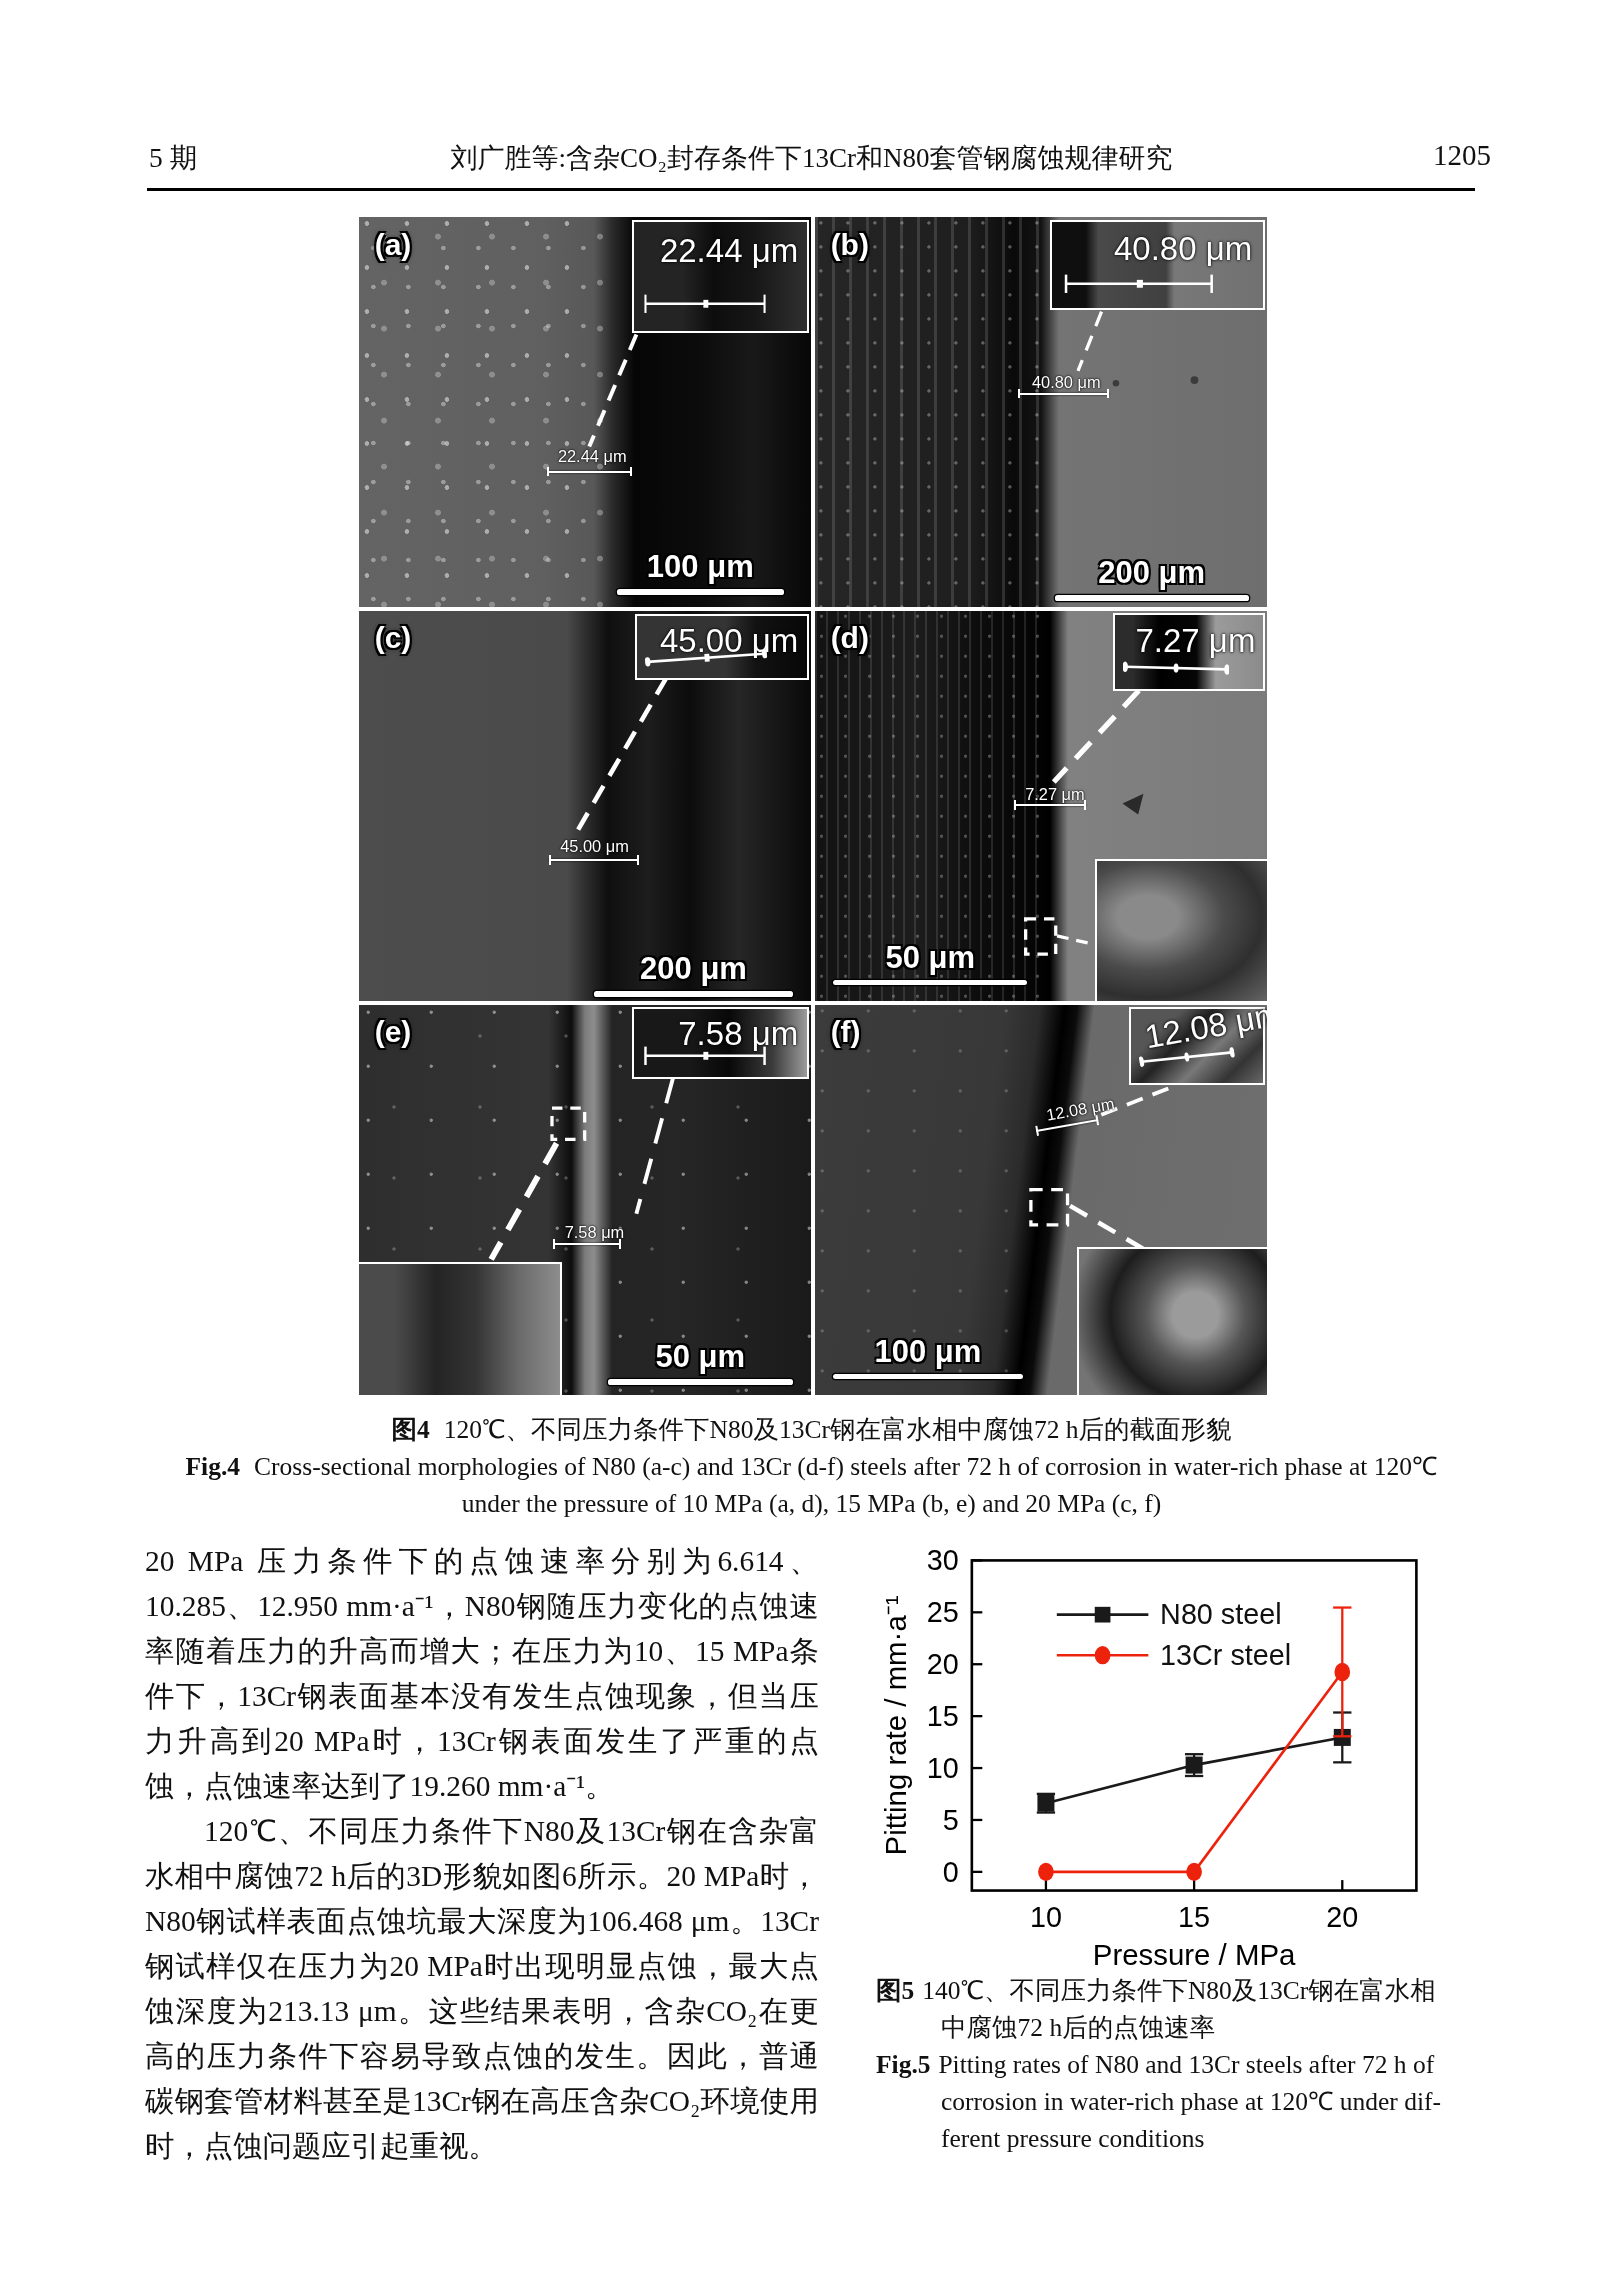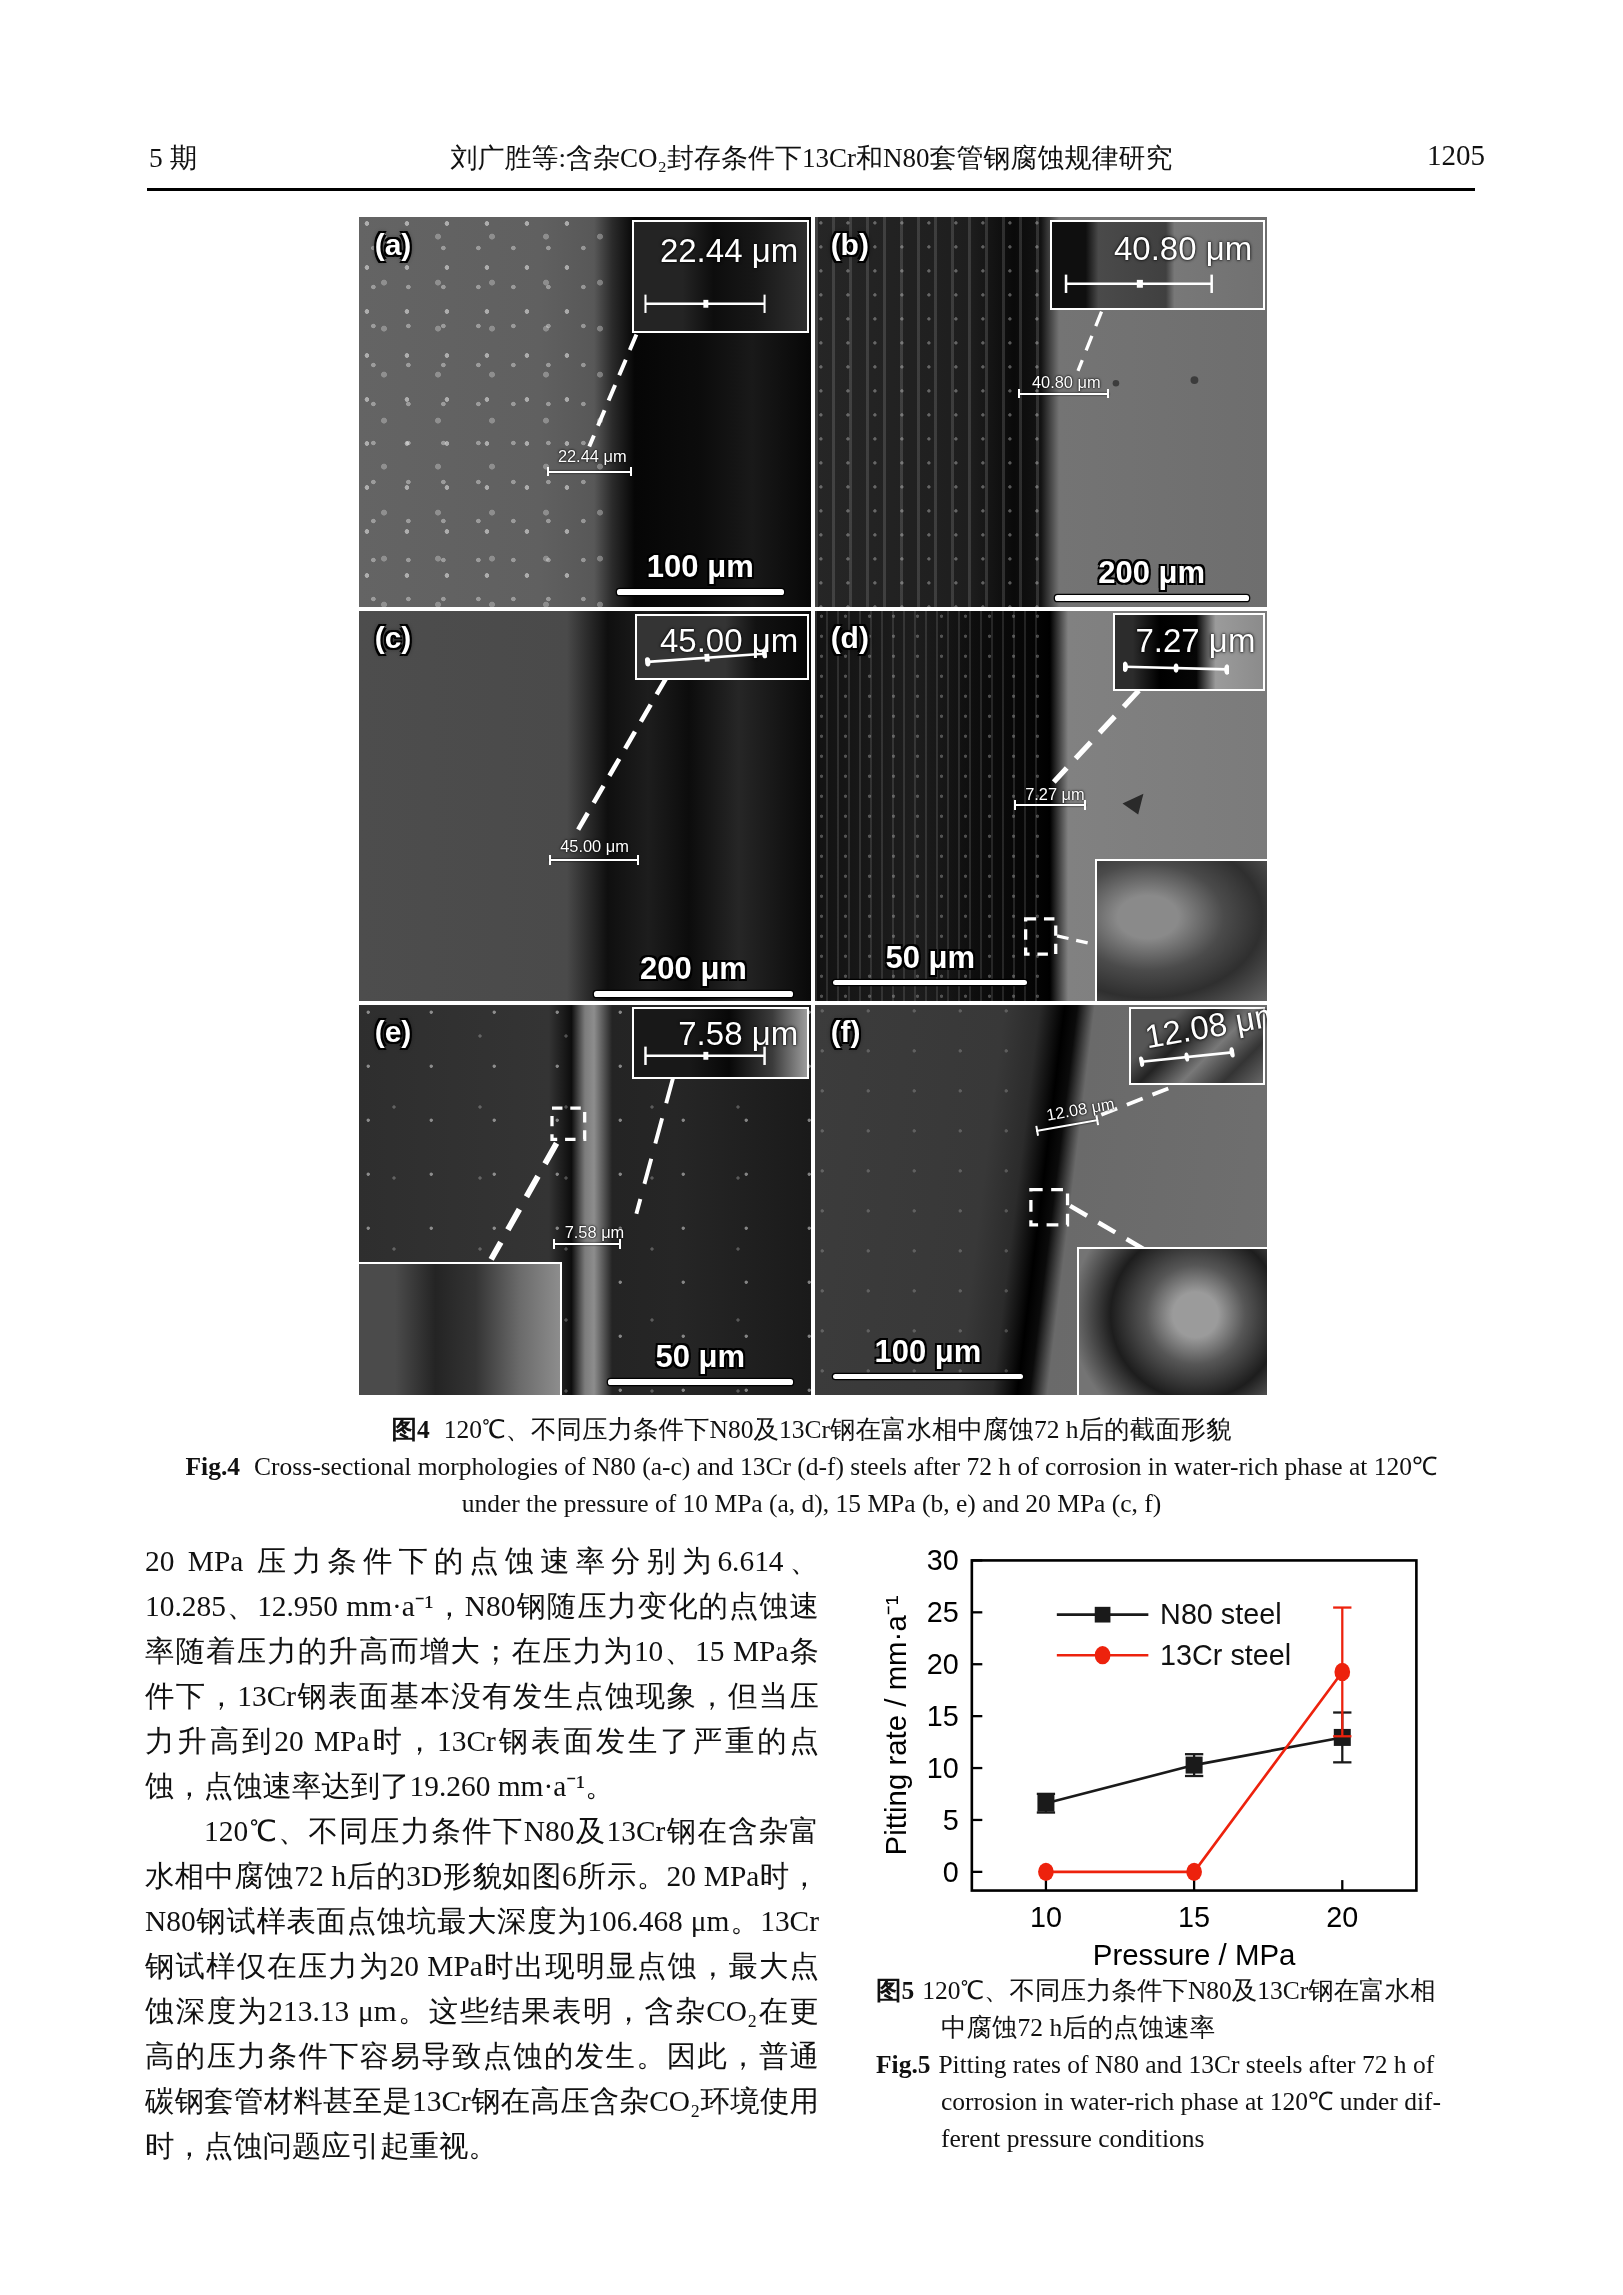--- a/index.html
+++ b/index.html
@@ -4,21 +4,21 @@
 <style>
   * { margin:0; padding:0; box-sizing:border-box; }
   html,body { background:#888; }
   .page {
     position:relative; width:1623px; height:2295px; background:#ffffff;
     font-family:"Liberation Serif", serif; color:#111; overflow:hidden;
   }
   
   .hdr-issue { position:absolute; left:149px; top:140px; font-size:27.5px; }
   .hdr-title { position:absolute; left:0; right:0; top:140px; text-align:center; font-size:27px; }
-  .hdr-page  { position:absolute; right:138px; top:139px; font-size:29px; }
+  .hdr-page  { position:absolute; right:132px; top:139px; font-size:29px; }
   .hdr-rule  { position:absolute; left:147px; top:188px; width:1328px; height:2.6px; background:#000; }
 
   
   .fig4-grid {
     position:absolute; left:359px; top:217px; width:908px; height:1178px;
     display:grid; grid-template-columns:1fr 1fr; grid-template-rows:1fr 1fr 1fr;
     gap:3.9px; background:#fff;
   }
   .panel { position:relative; overflow:hidden; background:#111;
            font-family:"Liberation Sans", sans-serif; }
@@ -348,21 +348,21 @@
         <rect x="328" y="116" width="24" height="24" fill="#1a1a1a"></rect>
         <text x="428" y="143" font-size="44" fill="#111">N80 steel</text>
         <line x1="270" y1="190" x2="410" y2="190" stroke="#ed220d" stroke-width="4"></line>
         <ellipse cx="340" cy="190" rx="12" ry="14" fill="#ed220d"></ellipse>
         <text x="428" y="205" font-size="44" fill="#111">13Cr steel</text>
       </svg>
   </div>
 
   <div class="fig5-cap">
     <div>
-      <span class="b">图5</span><span>120℃、不同压力条件下N80及13Cr钢在富水相</span>
+      <span class="b">图5</span><span>140℃、不同压力条件下N80及13Cr钢在富水相</span>
     </div>
     <div class="ind">中腐蚀72 h后的点蚀速率</div>
     <div>
       <span class="b">Fig.5</span><span>Pitting rates of N80 and 13Cr steels after 72 h of</span>
     </div>
     <div class="ind">corrosion in water-rich phase at 120℃ under dif-</div>
     <div class="ind">ferent pressure conditions</div>
   </div>
 
 </div>

